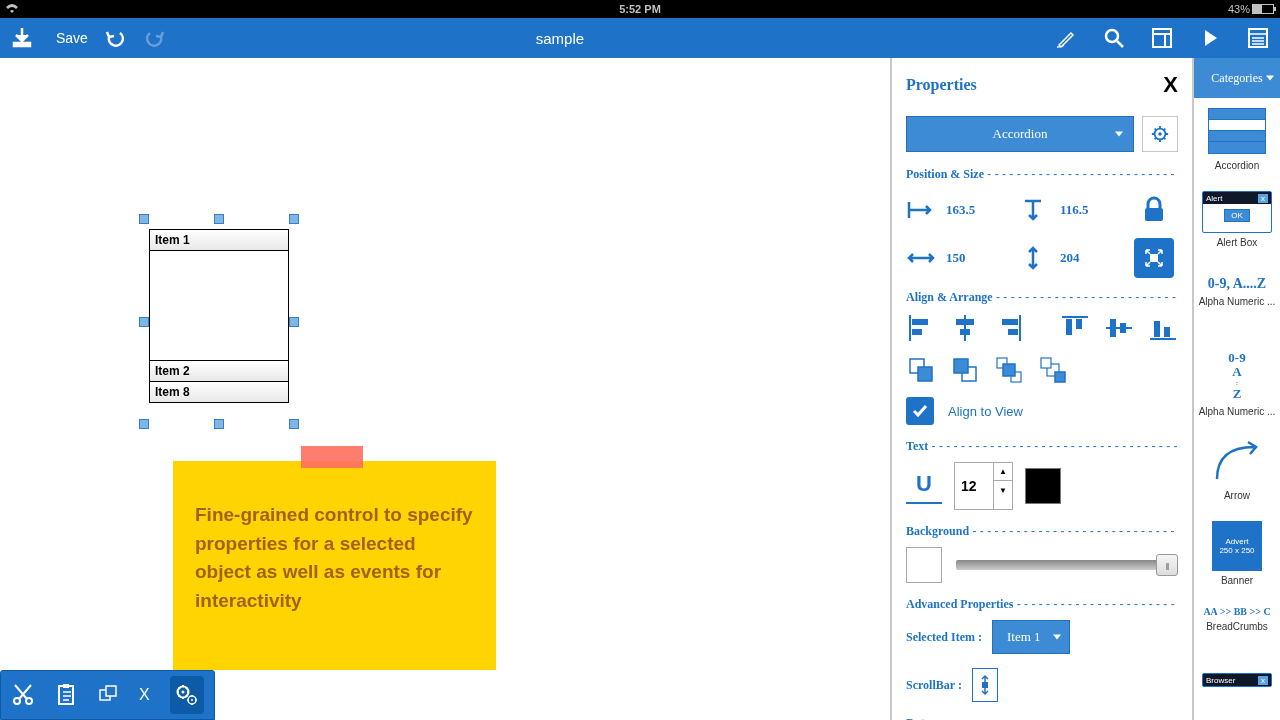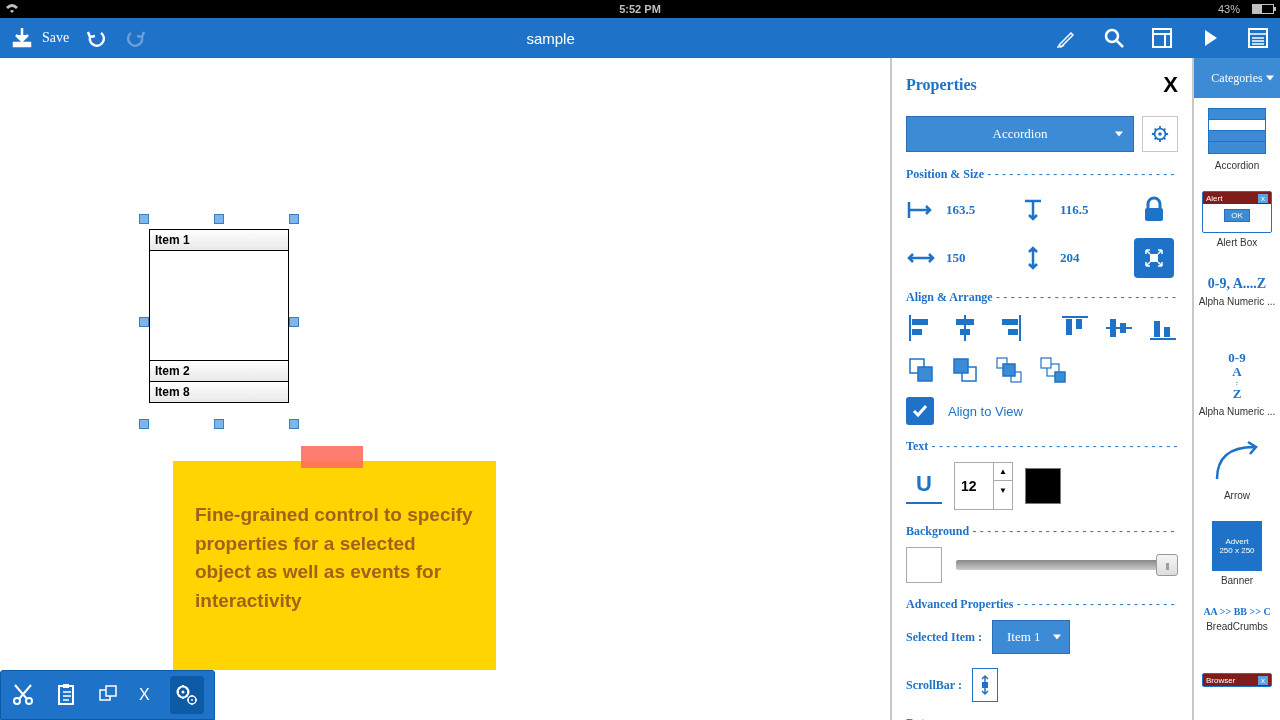--- a/index.html
+++ b/index.html
@@ -1,27 +1,27 @@
 <!DOCTYPE html>
 <html><head>
 <meta charset="utf-8">
 <style>
 * { box-sizing: border-box; margin: 0; padding: 0; }
 html, body { width: 1280px; height: 720px; overflow: hidden; font-family: Arial, sans-serif; }
 .status-bar { height: 18px; background: #000; color: #c0c0c0; display: flex; align-items: center; font-size: 11px; padding: 0 6px; }
 .status-left { flex: 1; display: flex; align-items: center; gap: 4px; }
 .status-center { flex: 1; text-align: center; font-weight: bold; }
-.status-right { flex: 1; text-align: center; display: flex; align-items: center; justify-content: flex-end; gap: 12px; }
+.status-right { flex: 1; text-align: center; display: flex; align-items: center; justify-content: flex-end; gap: 2px; }
 .wifi-icon { width: 12px; height: 10px; }
 .battery-icon { width: 22px; height: 10px; border: 1px solid #c0c0c0; position: relative; }
 .battery-icon::after { content: ''; position: absolute; right: -3px; top: 2px; width: 2px; height: 4px; background: #c0c0c0; }
 .battery-fill { height: 100%; width: 43%; background: #c0c0c0; }
 
 .toolbar { height: 40px; background: #1e73c8; display: flex; align-items: center; padding: 0 12px; gap: 18px; }
-.save-btn { display: flex; align-items: center; gap: 10px; color: #fff; font-size: 14px; cursor: pointer; font-family: Liberation Serif, serif; }
+.save-btn { display: flex; align-items: center; gap: 24px; color: #fff; font-size: 14px; cursor: pointer; }
 .tb-icon { width: 20px; height: 20px; cursor: pointer; fill: #fff; }
 .tb-icon-faded { fill: #6a9fd9; }
 .tb-title { flex: 1; text-align: center; color: #fff; font-size: 15px; margin-left: -100px; }
 .tb-right { display: flex; gap: 28px; align-items: center; }
 
 .main { display: flex; height: 662px; }
 .canvas { flex: 1; background: #fff; position: relative; }
 .accordion-widget { position: absolute; left: 149px; top: 171px; width: 140px; border: 1px solid #000; background: #fff; }
 .acc-title { border-bottom: 1px solid #000; padding: 3px 5px; font-size: 12px; font-weight: bold; background: linear-gradient(#fff,#e8e8e8); }
 .acc-body { height: 110px; border-bottom: 1px solid #000; }
@@ -78,21 +78,21 @@
 .cat-panel { width: 88px; background: #fff; border-left: 2px solid #c8c8c8; display: flex; flex-direction: column; }
 .cat-header { height: 40px; background: #3d8bd5; color: #fff; display: flex; align-items: center; justify-content: center; font-family: 'Comic Sans MS', cursive; font-size: 12px; position: relative; cursor: pointer; }
 .cat-strip { flex: 1; overflow-y: auto; }
 .cat-item { padding: 8px 4px 4px; text-align: center; height: 85px; display: flex; flex-direction: column; align-items: center; gap: 4px; position: relative; }
 .cat-thumb { width: 60px; height: 50px; display: flex; align-items: center; justify-content: center; }
 .cat-label { font-size: 10px; color: #333; font-family: Arial; }
 .thumb-accordion { width: 58px; height: 46px; border: 1px solid #1e73c8; }
 .thumb-accordion div { height: 11px; border-bottom: 1px solid #1e73c8; }
 .thumb-accordion .fill { background: #3d8bd5; }
 .thumb-alert { width: 70px; height: 42px; background: #fff; border: 1px solid #1e73c8; border-radius: 2px; position: relative; }
-.alert-hdr { background: #7f1d1d; height: 12px; color: #fff; font-size: 8px; padding: 0 3px; display: flex; justify-content: space-between; align-items: center; }
+.alert-hdr { background: #0f172a; height: 12px; color: #fff; font-size: 8px; padding: 0 3px; display: flex; justify-content: space-between; align-items: center; }
 .alert-ok { font-size: 8px; background: #3d8bd5; color: #fff; border: 1px solid #1e73c8; padding: 1px 6px; margin: 4px; display: inline-block; }
 .thumb-text { color: #1e73c8; font-family: 'Comic Sans MS', cursive; font-weight: bold; }
 .thumb-arrow svg { width: 50px; height: 45px; }
 .thumb-banner { width: 50px; height: 50px; background: #1e73c8; color: #fff; font-size: 8px; display: flex; flex-direction: column; justify-content: center; }
 .thumb-bread { color: #1e73c8; font-size: 10px; font-weight: bold; font-family: 'Comic Sans MS', cursive; }
 .cat-item-wide { height: 75px; }
 svg { overflow: visible; }
 .x-text { color: #fff; font-size: 16px; font-family: Arial; cursor: pointer; }
 </style>
 </head>

